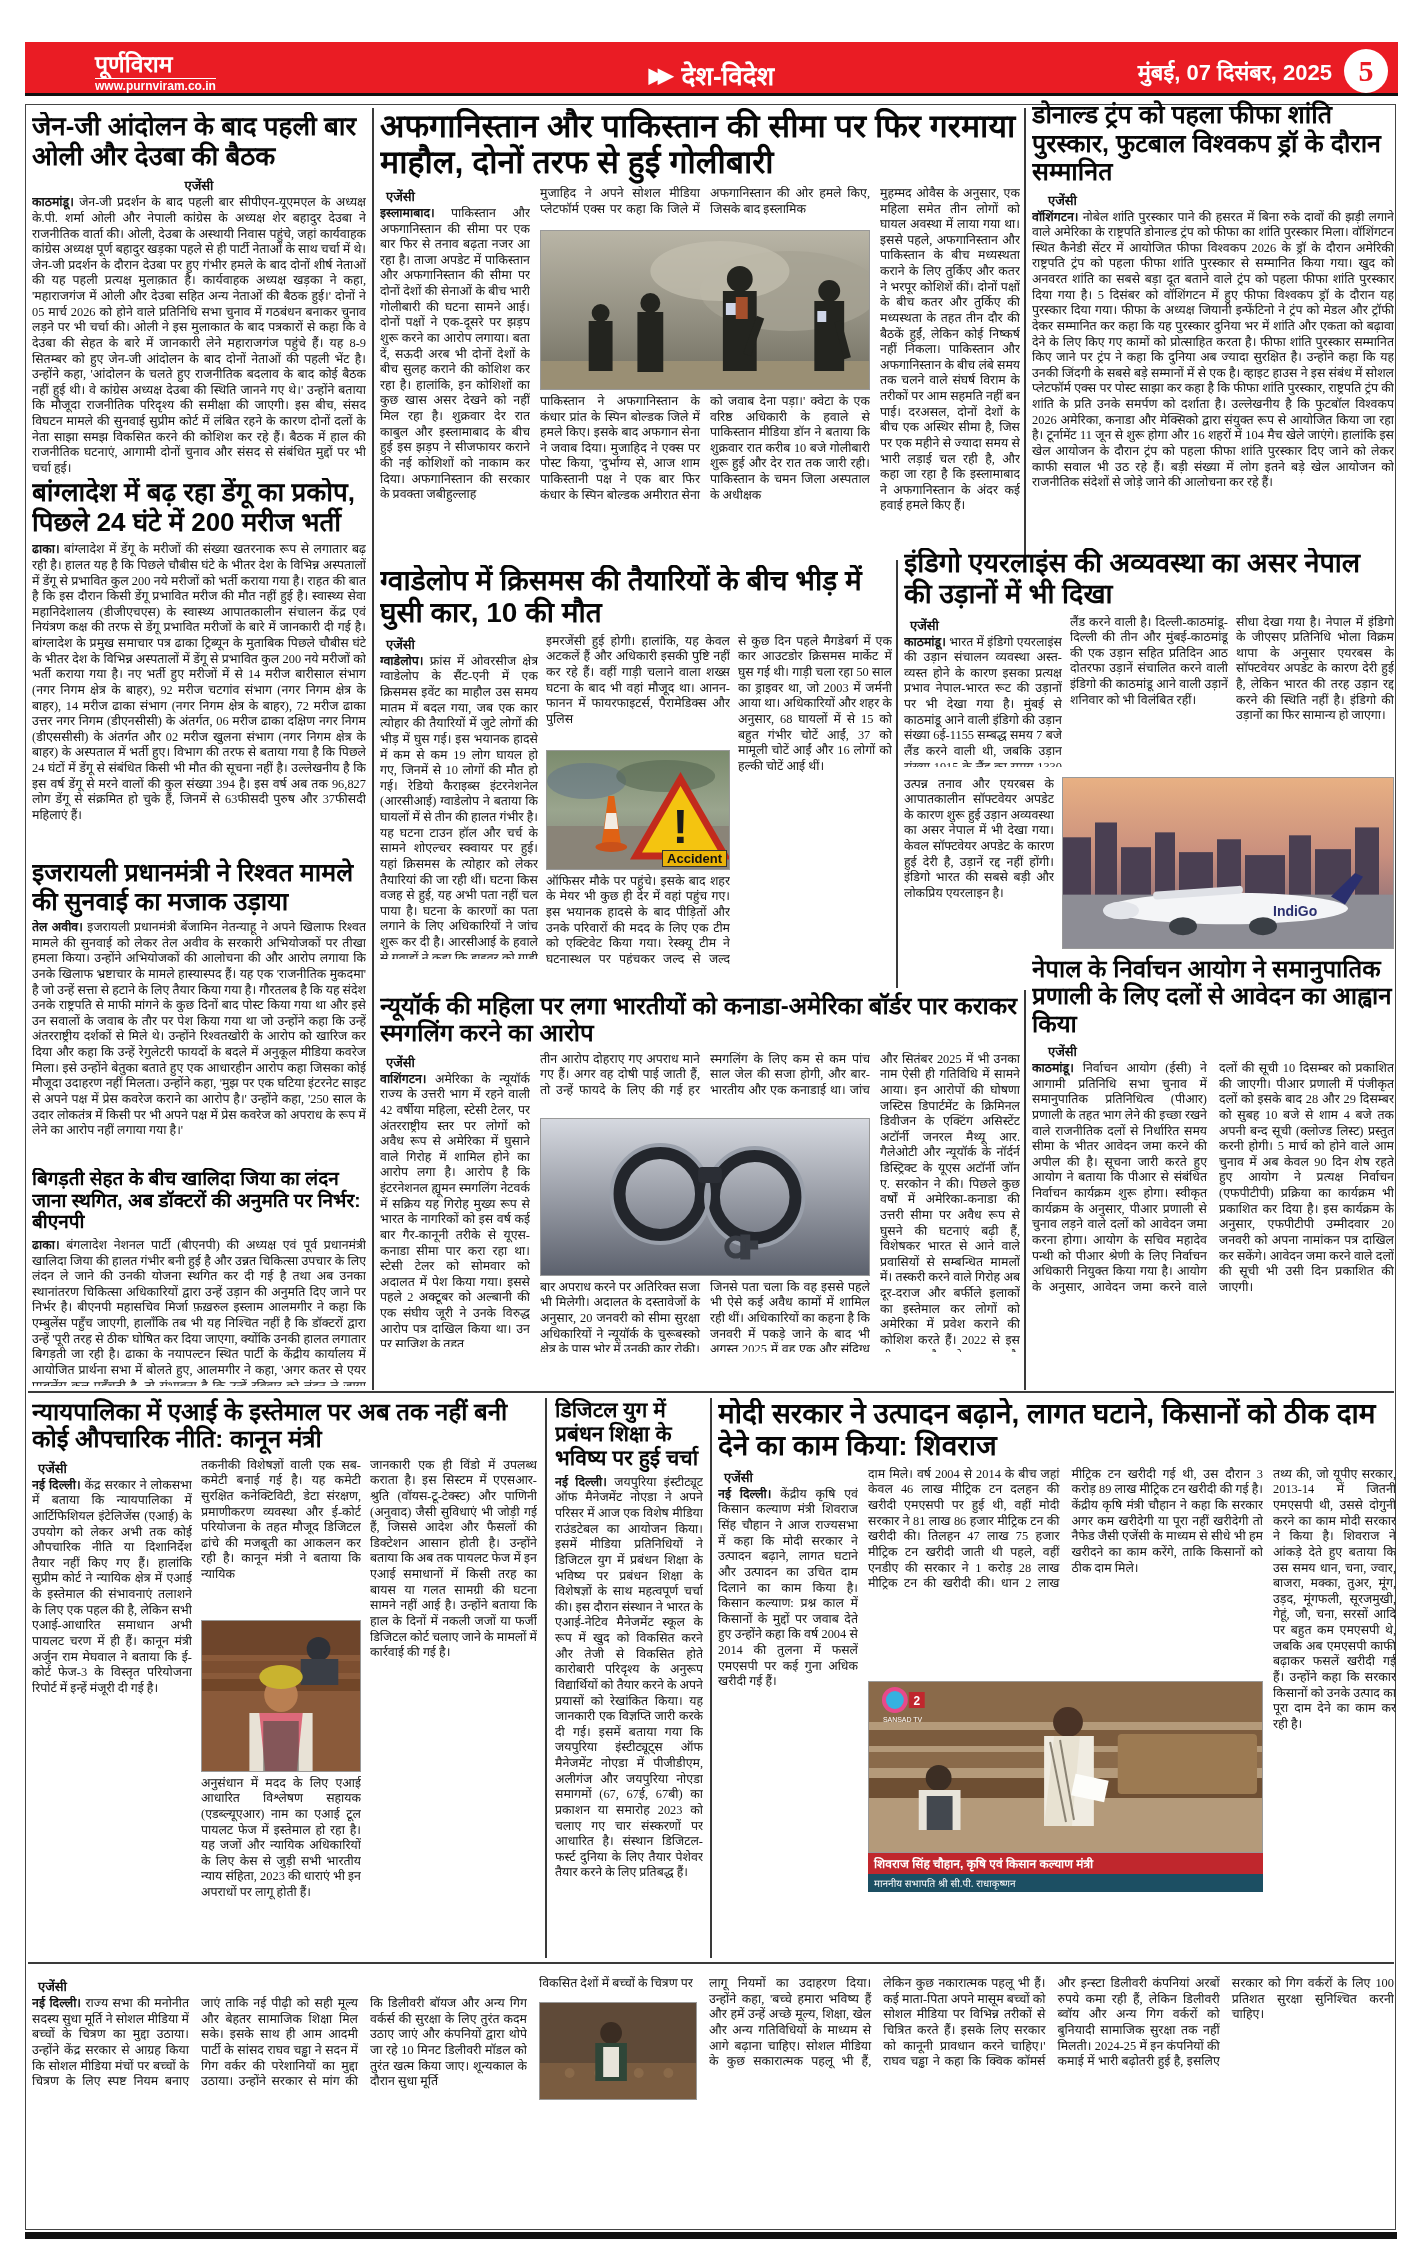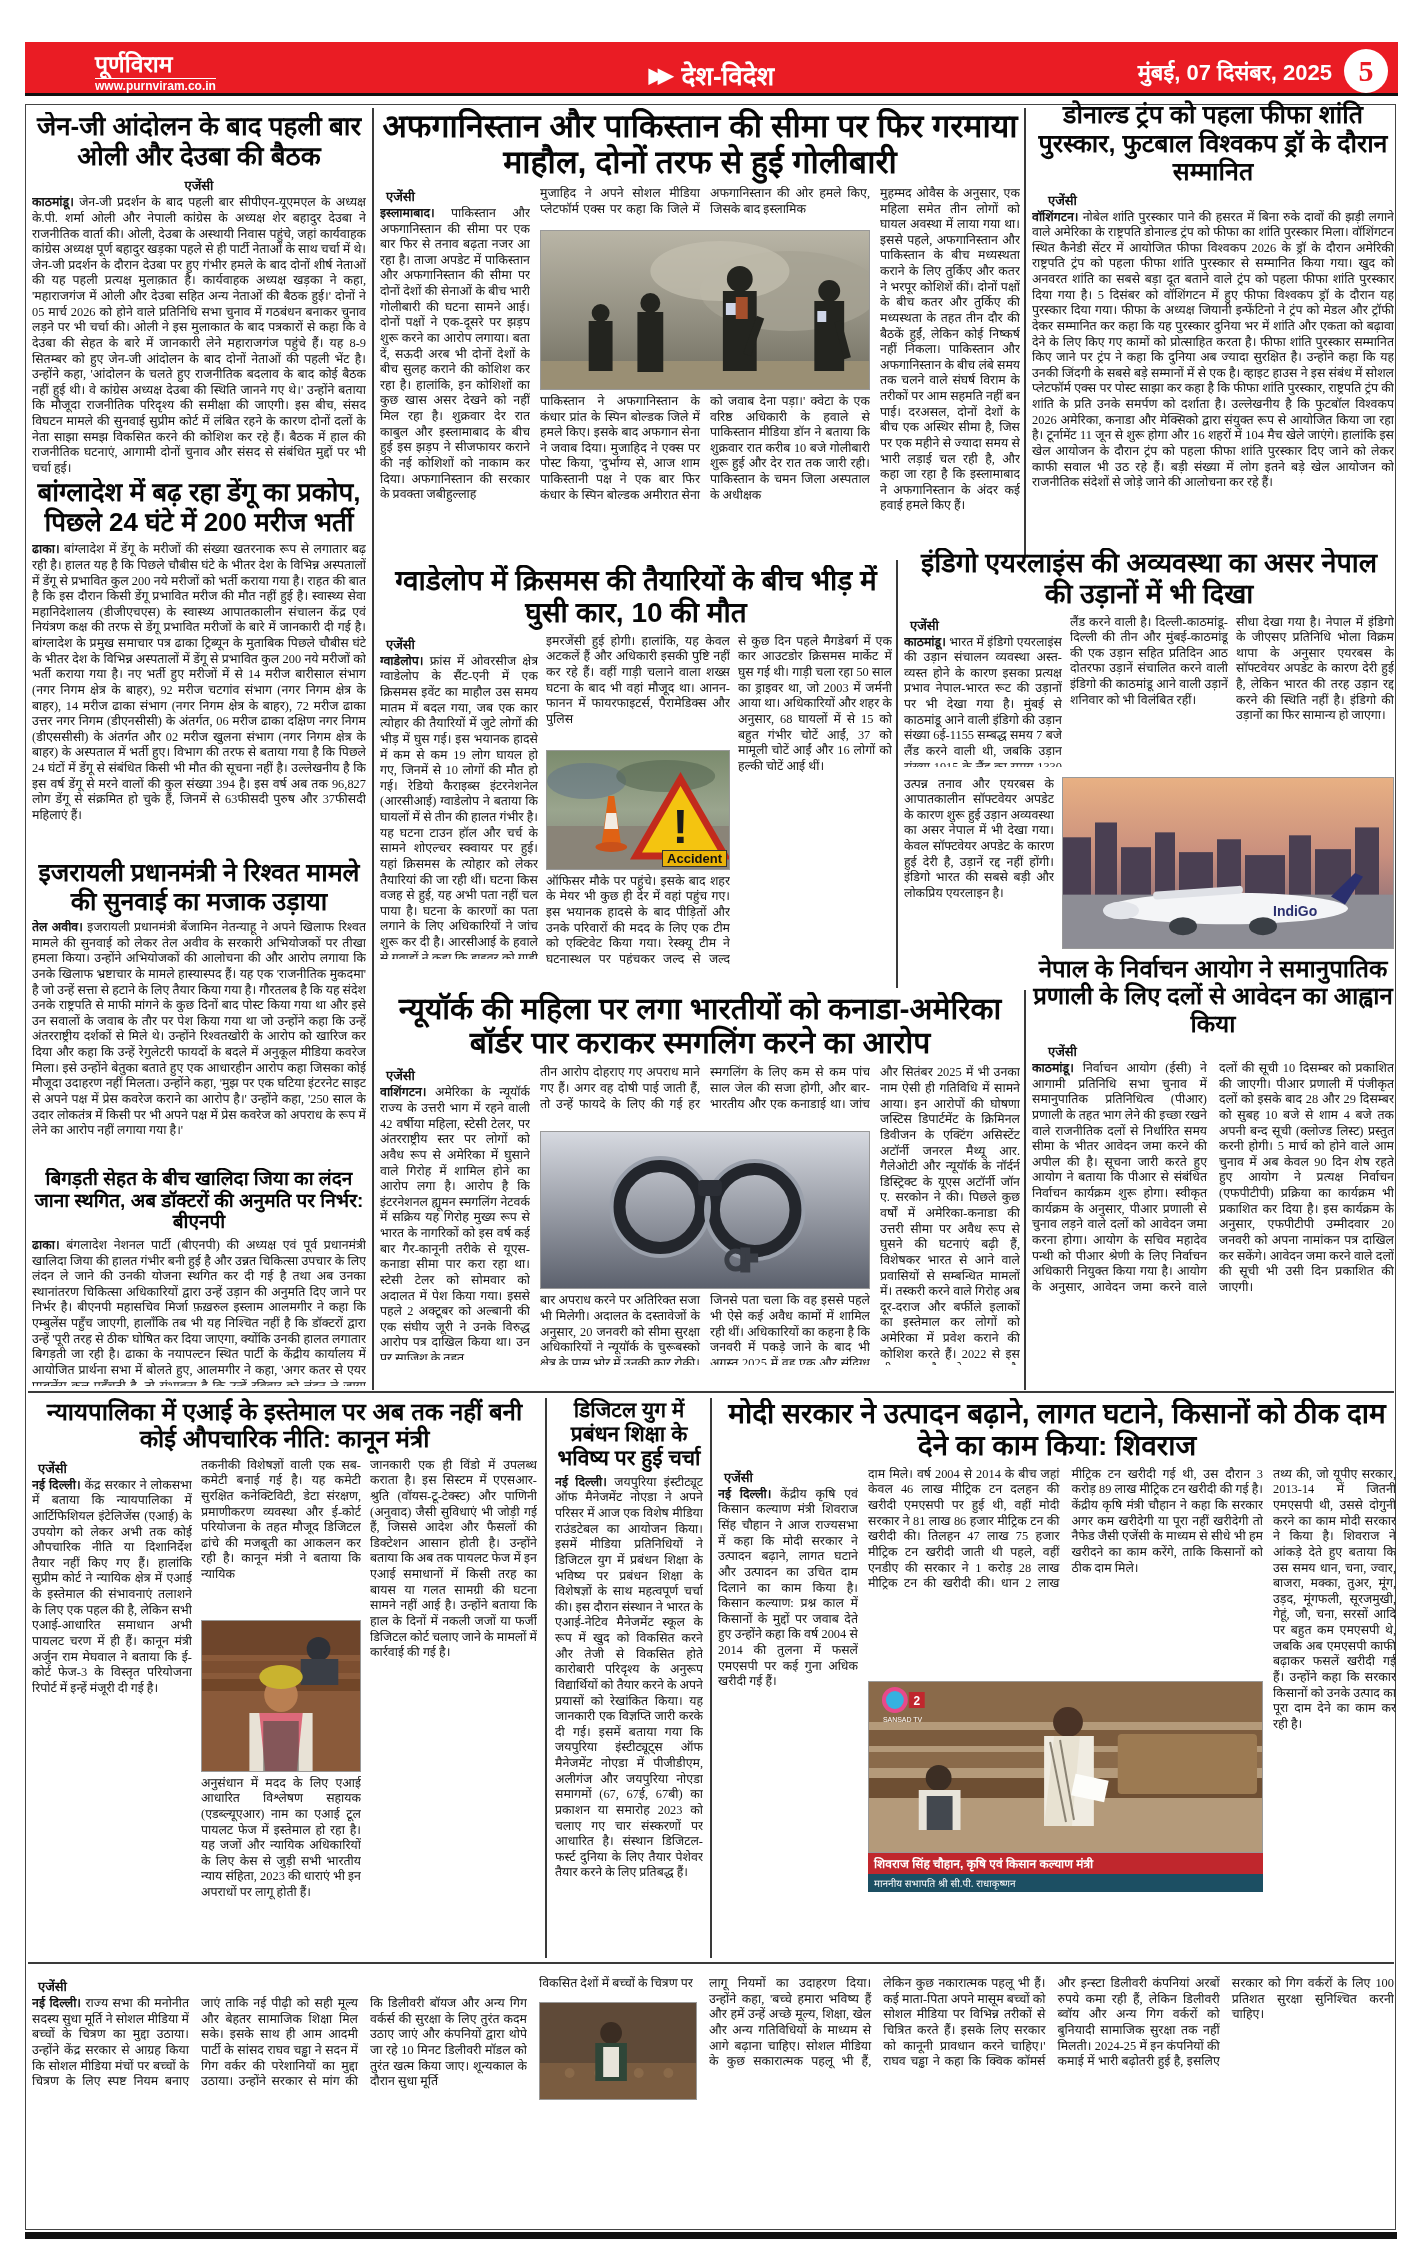--- a/index.html
+++ b/index.html
@@ -17,21 +17,21 @@
   .mh-right{display:flex;align-items:center;gap:12px;}
   .mh-date{font-size:22px;font-weight:bold;}
   .page-circle{width:44px;height:44px;border-radius:50%;background:#fff;color:#ea1c24;display:flex;
                align-items:center;justify-content:center;font-size:30px;font-weight:bold;font-family:"Liberation Serif",serif;}
   
   .frame{position:absolute;left:25px;top:104px;width:1371px;height:2126px;border:1px solid #444;box-sizing:border-box;}
   .rule{position:absolute;background:#3a3a3a;}
   .bottom-bar{position:absolute;left:25px;top:2232px;width:1372px;height:7px;background:#111;}
   
   .article{position:absolute;overflow:hidden;box-sizing:border-box;}
-  .a-title{font-family:"Liberation Sans",sans-serif;font-weight:bold;text-align:center;color:#080808;line-height:1.14;margin-bottom:5px;}
+  .a-title{font-family:"Liberation Sans",sans-serif;font-weight:bold;color:#080808;line-height:1.14;margin-bottom:5px;}
   .agency{font-weight:bold;font-size:13px;margin:1px 0 1px 16px;font-family:"Liberation Serif",serif;}
   .body,.tcol{font-size:12.4px;line-height:1.26;text-align:justify;color:#141414;overflow:hidden;}
   .dateline{font-weight:bold;}
   .cols{display:flex;gap:10px;}
   .photo{position:relative;overflow:hidden;border:1px solid #999;background:#ccc;}
   .caption-band{background:#c0272d;color:#fff;font-family:"Liberation Sans",sans-serif;font-weight:bold;
                 font-size:12px;padding:2px 6px;white-space:nowrap;overflow:hidden;}
   .ticker-band{background:#1c4f63;color:#fff;font-family:"Liberation Sans",sans-serif;font-size:10px;
                padding:2px 6px;white-space:nowrap;overflow:hidden;}
   .pink-band{background:#f6d8d4;text-align:center;font-family:"Liberation Sans",sans-serif;
@@ -220,21 +220,21 @@
             <ellipse cx="200" cy="150" rx="14" ry="9" fill="#3a3f45"></ellipse>
             <rect x="90" y="112" width="90" height="8" rx="4" fill="#dfe1e6" transform="rotate(-4 135 116)"></rect>
           </g>
           <text x="210" y="140" font-size="14" font-weight="bold" fill="#2a2f6e" font-family="Liberation Sans, sans-serif">IndiGo</text>
         </svg>
       </div>
     </div>
   </div>
 
   <div class="article" style="left:380px;top:992px;width:640px;height:392px;">
-    <div class="a-title" style="font-size:30px;">न्यूयॉर्क की महिला पर लगा भारतीयों को कनाडा-अमेरिका बॉर्डर पार कराकर स्मगलिंग करने का आरोप</div>
+    <div class="a-title" style="font-size:24px;">न्यूयॉर्क की महिला पर लगा भारतीयों को कनाडा-अमेरिका बॉर्डर पार कराकर स्मगलिंग करने का आरोप</div>
     <div class="cols" style="height:300px;">
       <div style="flex:0 0 150px;">
         <div class="agency" style="margin-left:6px;">एजेंसी</div>
         <div class="tcol" style="height:275px;"><b class="dateline">वाशिंगटन।</b> <span>अमेरिका के न्यूयॉर्क राज्य के उत्तरी भाग में रहने वाली 42 वर्षीया महिला, स्टेसी टेलर, पर अंतरराष्ट्रीय स्तर पर लोगों को अवैध रूप से अमेरिका में घुसाने वाले गिरोह में शामिल होने का आरोप लगा है। आरोप है कि इंटरनेशनल ह्यूमन स्मगलिंग नेटवर्क में सक्रिय यह गिरोह मुख्य रूप से भारत के नागरिकों को इस वर्ष कई बार गैर-कानूनी तरीके से यूएस-कनाडा सीमा पार करा रहा था। स्टेसी टेलर को सोमवार को अदालत में पेश किया गया। इससे पहले 2 अक्टूबर को अल्बानी की एक संघीय जूरी ने उनके विरुद्ध आरोप पत्र दाखिल किया था। उन पर साजिश के तहत</span></div>
       </div>
       <div style="flex:0 0 330px;display:flex;flex-direction:column;">
         <div class="tcol" style="column-count:2;column-gap:10px;height:62px;">तीन आरोप दोहराए गए अपराध माने गए हैं। अगर वह दोषी पाई जाती हैं, तो उन्हें फायदे के लिए की गई हर स्मगलिंग के लिए कम से कम पांच साल जेल की सजा होगी, और बार- भारतीय और एक कनाडाई था। जांच में पता चला कि ये लोग बिना जांच-पड़ताल कराए गैर-कानूनी तरीके से यूएस-कनाडा बॉर्डर पार करके आए थे। टेलर के मोबाइल फ़ोन की जांच</div>
         <div class="photo" style="height:156px;margin:4px 0;">
           <svg width="100%" height="100%" viewBox="0 0 330 156" preserveAspectRatio="none">
             <defs>

